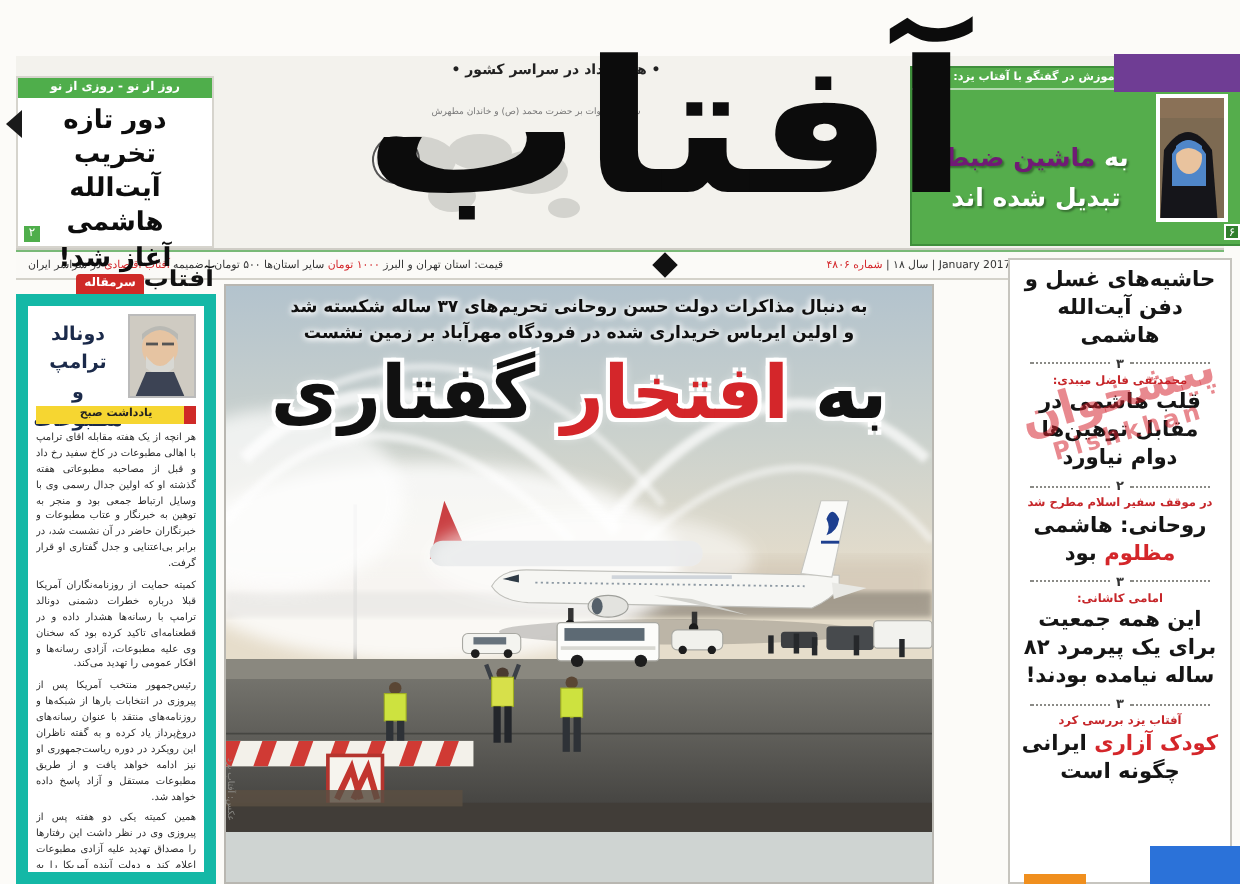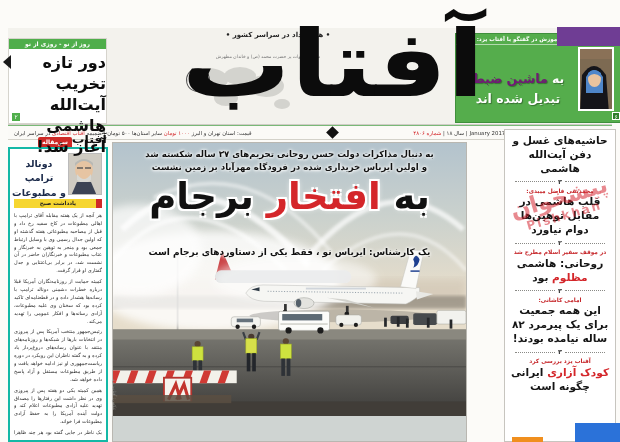--- a/index.html
+++ b/index.html
@@ -11,39 +11,39 @@
   .tagline{position:absolute;left:150px;top:3px;width:240px;text-align:center;font-size:7px;font-weight:bold;color:#222}
   .salutation{position:absolute;left:150px;top:26px;width:220px;text-align:center;font-size:4.5px;color:#777}
   .worldmap{position:absolute;left:170px;top:30px;width:120px;height:60px;opacity:.35}
   .stamp{position:absolute;left:178px;top:40px;width:24px;height:24px;border:1px solid #555;border-radius:50%;font-size:7px;font-weight:bold;color:#333;text-align:center;line-height:23px;transform:rotate(-14deg);background:rgba(255,255,255,.4)}
   .logo{position:absolute;left:135px;top:-16px;width:380px;height:120px;text-align:center;font-size:92px;font-weight:bold;color:#0c0c0c;transform:scaleX(1.18);transform-origin:center;line-height:1.15;z-index:5;letter-spacing:-3px}
   .purple{position:absolute;left:549px;top:-1px;width:71px;height:19px;background:#6f3d94;z-index:6}
 
   
   .tlbox{position:absolute;left:0px;top:10px;width:99px;height:86px;background:#fff;border:1px solid #d6d4cd;z-index:4}
   .tl-kicker{height:10px;background:#4fae4b;color:#fff;font-size:6px;font-weight:bold;text-align:center;line-height:10px}
-  .tl-head{font-size:16px;font-weight:bold;text-align:right;line-height:1.32;color:#0d0d0d;padding-top:3px}
+  .tl-head{font-size:13px;font-weight:bold;text-align:center;line-height:1.32;color:#0d0d0d;padding-top:3px}
   .tl-pg{position:absolute;left:3px;bottom:2px;width:8px;height:8px;background:#4fae4b;color:#fff;font-size:6px;text-align:center;line-height:8px}
   .tl-tri{position:absolute;left:-6px;top:16px;width:0;height:0;border-top:7px solid transparent;border-bottom:7px solid transparent;border-right:8px solid #1a1a1a}
 
   
   .gban{position:absolute;left:447px;top:5px;width:168px;height:90px;background:#55ad4c;border:1px solid #3f8f3c;z-index:3}
   .gb-kick{font-size:5.6px;color:#fff;font-weight:bold;text-align:center;padding:2px 2px 1px;border-bottom:1px solid rgba(255,255,255,.55);line-height:1.25}
   .gb-lines{position:absolute;right:46px;left:4px;top:15px;text-align:center;color:#fff;font-weight:bold;font-size:12.5px;line-height:1.6;text-shadow:1px 1px 1px rgba(0,0,0,.35)}
   .gb-photo{position:absolute;right:8px;top:13px;width:36px;height:64px;border:2px solid #fff;background:#7a6248;overflow:hidden}
   .gb-pg{position:absolute;right:2px;bottom:2px;width:8px;height:8px;background:#2f7e2c;color:#fff;font-size:6px;text-align:center;line-height:8px;border:1px solid #fff}
 
   
   .dateline{position:absolute;left:8px;top:125px;width:604px;height:15px;border-top:1px solid #79b977;border-bottom:1px solid #d4d2ca;background:#fbfaf7;display:flex;align-items:center;justify-content:space-between;padding:0 6px;font-size:5.4px;color:#333;z-index:2}
   .dl-diamond{width:9px;height:9px;background:#111;transform:rotate(45deg);flex:0 0 auto;margin:0 6px}
 
   
   .ed-tab{position:absolute;left:38px;top:137px;width:34px;height:10px;background:#cf2a27;color:#fff;font-size:6px;font-weight:bold;text-align:center;line-height:10px;border-radius:2px 2px 0 0;z-index:3}
   .brand-tab{position:absolute;left:74px;top:133px;font-size:11px;font-weight:bold;color:#111;z-index:3;transform:scaleX(1.15)}
-  .lcol{position:absolute;left:8px;top:147px;width:100px;height:295px;border:2px solid #14b8a6;background:#fff;padding:3px 4px;overflow:hidden}
+  .lcol{position:absolute;left:8px;top:147px;width:100px;height:295px;border:6px solid #14b8a6;background:#fff;padding:3px 4px;overflow:hidden}
   .ed-title{position:absolute;right:40px;left:2px;top:8px;text-align:center;font-size:9.5px;font-weight:bold;color:#1b2a4a;line-height:1.5}
   .ed-photo{position:absolute;right:4px;top:4px;width:34px;height:42px;border:1px solid #bbb;background:#d9d5cd;overflow:hidden}
   .ed-author{position:absolute;left:4px;right:4px;top:50px;height:9px;background:#f6d631;font-size:5.5px;font-weight:bold;color:#222;text-align:center;line-height:9px}
   .ed-author:before{content:"";position:absolute;right:0;top:0;width:6px;height:9px;background:#cf2a27}
   .ed-body{position:absolute;left:4px;right:4px;top:63px;bottom:2px;overflow:hidden}
   .ed-p{font-size:5px;line-height:1.58;color:#2c2c2c;text-align:justify;margin-bottom:3px}
 
   
   .photo{position:absolute;left:112px;top:142px;width:355px;height:300px;border:1px solid #b9b7b1;overflow:hidden;background:#cfd4d2}
   .photo svg{position:absolute;inset:0;z-index:1}
@@ -263,22 +263,21 @@
         <rect x="56" y="258" width="30" height="27" fill="#f6f4ee" stroke="#b5342e" stroke-width="2"></rect>
         <path d="M61,282 L69,265 L74,282 M70,282 L78,265 L83,282" stroke="#c2352e" stroke-width="3.4" fill="none"></path>
       </g>
       <rect x="0" y="284" width="388" height="16" fill="#413d38"></rect>
       <rect x="0" y="277" width="130" height="9" fill="#5b4f42" opacity=".85"></rect>
     </svg>
     <div class="kick">
       <span>به دنبال مذاکرات دولت حسن روحانی تحریم‌های ۳۷ ساله شکسته شد</span><br>
       <span>و اولین ایرباس خریداری شده در فرودگاه مهرآباد بر زمین نشست</span>
     </div>
-    <div class="head"><span>به </span><span style="color: rgb(212, 38, 42); margin-top: 44px;">افتخار</span><span> برجام</span></div>
-    <div class="sub">یک کارشناس: ایرباس نو ، فقط یکی از دستاوردهای برجام است</div>
+    <div class="head"><span>به </span><span style="color: rgb(212, 38, 42); margin-top: 44px;">افتخار</span><span> گفتاری</span></div>
   </div>
   <div class="vcap">عکس: آفتاب یزد</div>
 
   <div class="rcol">
     <div>
         <div class="rc-item">
           <div class="rc-title"><span>حاشیه‌های غسل و دفن آیت‌الله هاشمی</span></div>
           <div class="rc-pg">
             <span class="pg-line"></span>
             <span class="pg-num">۳</span>

